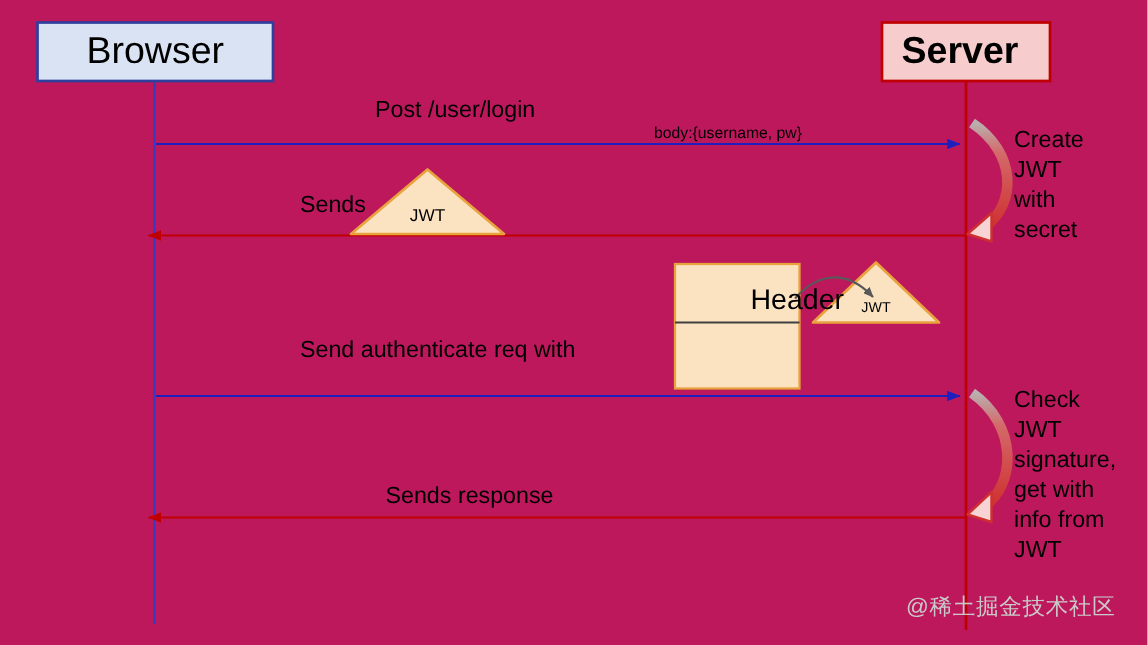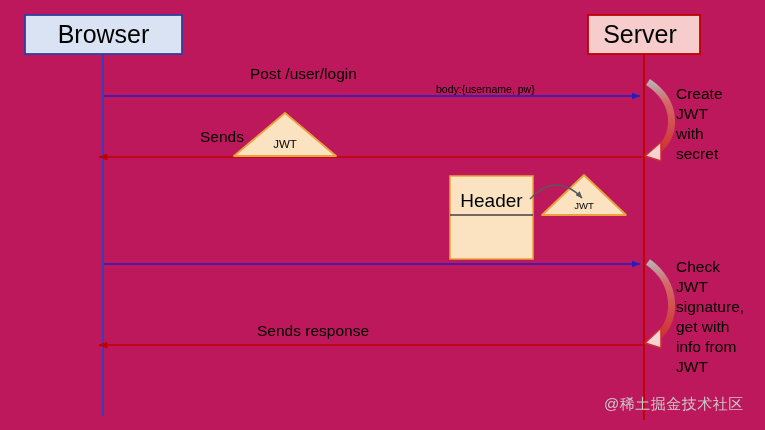--- a/index.html
+++ b/index.html
@@ -53,20 +53,21 @@
     color: #000000;
   }
   .jwt-label {
     font-size: 11.5px;
   }
   .jwt-label-small {
     font-size: 9.5px;
   }
   .header-label {
     font-size: 19px;
+    margin-left: 40px;
   }
   .watermark {
     position: absolute;
     font-size: 15px;
     color: #c9c9c9;
     white-space: pre;
     letter-spacing: 0.5px;
   }
 </style>
 </head>
@@ -145,35 +146,36 @@
     </g>
 
     <g>
       <path d="M648,262 C678,283 678,322 656,338" fill="none" stroke="url(#curveGrad1)" stroke-width="7" stroke-linecap="butt"></path>
       <polygon points="661,328 661,348 645,343" fill="#f7d3d3" stroke="#cf2f2f" stroke-width="1.6" stroke-linejoin="round"></polygon>
     </g>
   </svg>
 
   <div class="actor-box-label" style="left:25px; top:15px; width:157px; height:39px;">Browser</div>
 
-  <div class="actor-box-label" style="left:588px; top:15px; width:104px; height:39px;">Server</div>
+  <div class="actor-box-label" style="left:588px; top:15px; width:104px; height:39px;font-weight:bold;">Server</div>
 
   <div class="lbl msg-label" style="left:250px; top:65px;">Post /user/login</div>
 
   <div class="lbl msg-sublabel" style="left:392px; top:83px;margin-left:44px;">body:{username, pw}</div>
 
   <div class="lbl msg-label" style="left:160px; top:128px;margin-left:40px;">Sends</div>
 
 
   <div class="shape-label jwt-label" style="left:234px; top:132px; width:102px; height:24px;">JWT</div>
 
   <div class="shape-label header-label" style="left:450px; top:188px; width:83px; height:26px;">Header</div>
 
   <div class="shape-label jwt-label-small" style="left:548px; top:196px; width:72px; height:18px;">JWT</div>
 
+  <div class="lbl msg-label" style="left:200px; top:225px;">Send authenticate req with</div>
 
 
   <div class="lbl msg-label" style="left:257px; top:322px;">Sends response</div>
 
   <div class="lbl note-label" style="left:676px; top:85px;">Create</div>
   <div class="lbl note-label" style="left:676px; top:105px;">JWT</div>
   <div class="lbl note-label" style="left:676px; top:125px;">with</div>
   <div class="lbl note-label" style="left:676px; top:145px;">secret</div>
 
   <div class="lbl note-label" style="left:676px; top:258px;">Check</div>

